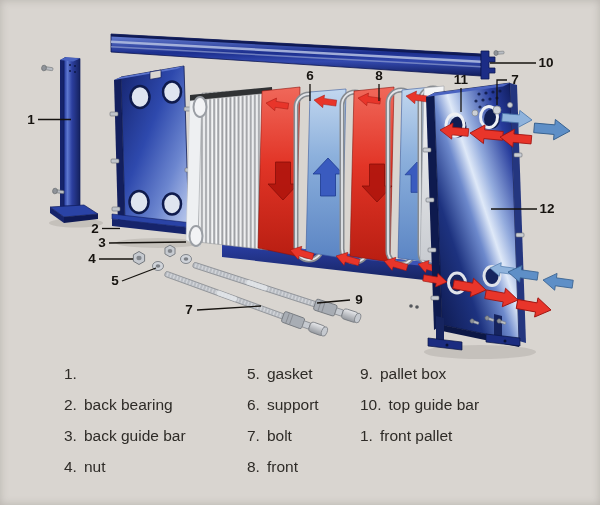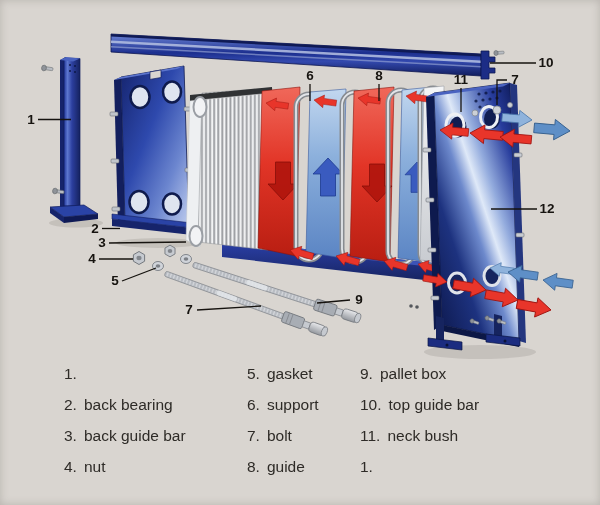--- a/index.html
+++ b/index.html
@@ -365,31 +365,28 @@
   <div class="lg">
         <span class="n">6.</span>
         <span class="l">support</span>
       </div>
   <div class="lg">
         <span class="n">7.</span>
         <span class="l">bolt</span>
       </div>
   <div class="lg">
         <span class="n">8.</span>
-        <span class="l">guide</span>
+        <span class="l">front</span>
       </div>
   <div class="lg">
         <span class="n">9.</span>
         <span class="l">pallet box</span>
       </div>
   <div class="lg">
         <span class="n">10.</span>
         <span class="l">top guide bar</span>
       </div>
   <div class="lg">
-        <span class="n">11.</span>
-        <span class="l">neck bush</span>
-      </div>
-  <div class="lg">
         <span class="n">1.</span>
+        <span class="l">front pallet</span>
       </div>
 </div>
 </div>
 
 </body></html>

